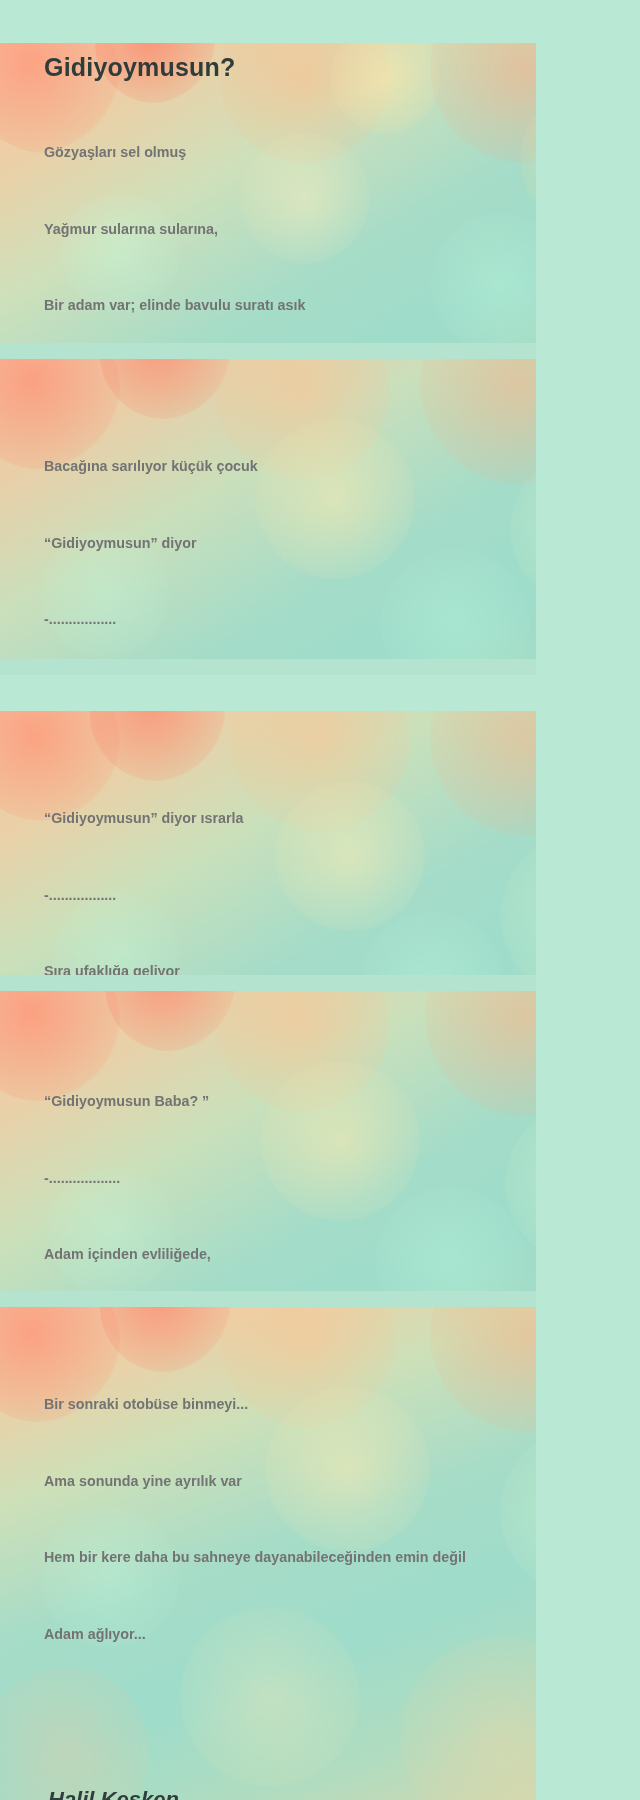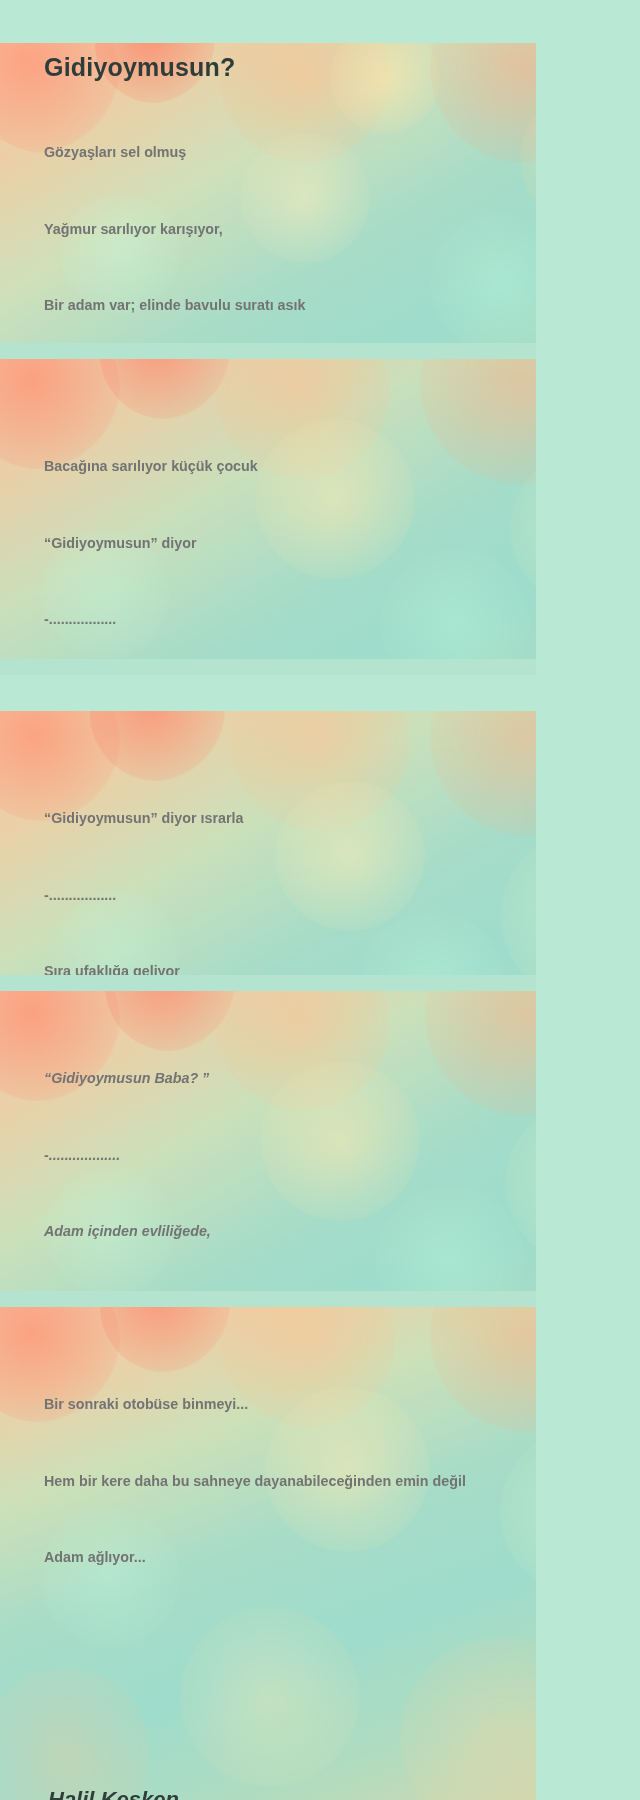--- a/index.html
+++ b/index.html
@@ -94,21 +94,21 @@
     <div class="bokeh" style="left:330px;top:-20px;width:110px;height:110px;background:radial-gradient(circle at 50% 50%, rgba(255,230,170,0.6), rgba(255,230,170,0.12) 70%, rgba(255,230,170,0) 72%);"></div>
     <div class="bokeh" style="left:430px;top:-70px;width:190px;height:190px;background:radial-gradient(circle at 50% 50%, rgba(255,170,130,0.55), rgba(255,170,130,0.12) 70%, rgba(255,170,130,0) 72%);"></div>
     <div class="bokeh" style="left:520px;top:40px;width:150px;height:150px;background:radial-gradient(circle at 50% 50%, rgba(255,225,165,0.5), rgba(255,225,165,0.1) 70%, rgba(255,225,165,0) 72%);"></div>
     <div class="bokeh" style="left:240px;top:90px;width:130px;height:130px;background:radial-gradient(circle at 50% 50%, rgba(255,240,190,0.45), rgba(255,240,190,0.08) 70%, rgba(255,240,190,0) 72%);"></div>
     <div class="bokeh" style="left:60px;top:150px;width:120px;height:120px;background:radial-gradient(circle at 50% 50%, rgba(200,255,225,0.35), rgba(200,255,225,0.07) 70%, rgba(200,255,225,0) 72%);"></div>
     <div class="bokeh" style="left:430px;top:170px;width:140px;height:140px;background:radial-gradient(circle at 50% 50%, rgba(190,250,220,0.35), rgba(190,250,220,0.07) 70%, rgba(190,250,220,0) 72%);"></div>
 
     <div class="title">Gidiyoymusun?</div>
     <div class="stanza" style="top:46px;">
       <span class="ln">Gözyaşları sel olmuş</span>
-      <span class="ln">Yağmur sarılıyor karışıyor,</span>
+      <span class="ln">Yağmur sularına sularına,</span>
       <span class="ln">Bir adam var; elinde bavulu suratı asık</span>
       
       
       
       
       
       
       
     </div>
   </div>
@@ -173,21 +173,21 @@
     <div class="wash" style="background:linear-gradient(150deg,#f3c6a6 0%,#ead0a8 18%,#cbe0ba 38%,#a4dcc9 62%,#9edccb 80%,#a9dcc5 100%);"></div>
     <div class="bokeh" style="left:-40px;top:-50px;width:160px;height:160px;background:radial-gradient(circle at 45% 45%, rgba(255,145,115,0.72), rgba(255,145,115,0.17) 70%, rgba(255,145,115,0) 72%);"></div>
     <div class="bokeh" style="left:105px;top:-70px;width:130px;height:130px;background:radial-gradient(circle at 45% 45%, rgba(255,125,100,0.6), rgba(255,125,100,0.15) 70%, rgba(255,125,100,0) 72%);"></div>
     <div class="bokeh" style="left:215px;top:-55px;width:175px;height:175px;background:radial-gradient(circle at 50% 50%, rgba(255,195,145,0.52), rgba(255,195,145,0.12) 70%, rgba(255,195,145,0) 72%);"></div>
     <div class="bokeh" style="left:425px;top:-75px;width:200px;height:200px;background:radial-gradient(circle at 50% 50%, rgba(255,175,130,0.5), rgba(255,175,130,0.12) 70%, rgba(255,175,130,0) 72%);"></div>
     <div class="bokeh" style="left:260px;top:70px;width:160px;height:160px;background:radial-gradient(circle at 50% 50%, rgba(255,235,175,0.5), rgba(255,235,175,0.1) 70%, rgba(255,235,175,0) 72%);"></div>
     <div class="bokeh" style="left:505px;top:110px;width:165px;height:165px;background:radial-gradient(circle at 50% 50%, rgba(228,250,205,0.4), rgba(228,250,205,0.08) 70%, rgba(228,250,205,0) 72%);"></div>
     <div class="bokeh" style="left:45px;top:175px;width:130px;height:130px;background:radial-gradient(circle at 50% 50%, rgba(195,250,222,0.33), rgba(195,250,222,0.07) 70%, rgba(195,250,222,0) 72%);"></div>
     <div class="bokeh" style="left:375px;top:195px;width:150px;height:150px;background:radial-gradient(circle at 50% 50%, rgba(190,250,220,0.33), rgba(190,250,220,0.07) 70%, rgba(190,250,220,0) 72%);"></div>
 
-    <div class="stanza" style="top:24px;font-style:italic;">
+    <div class="stanza" style="top:47px;">
       <span class="ln">“Gidiyoymusun Baba? ”</span>
       <span class="ln">-..................</span>
       <span class="ln">Adam içinden evliliğede,</span>
       
       
       
       
       
       
       
@@ -204,20 +204,21 @@
     <div class="bokeh" style="left:430px;top:-70px;width:195px;height:195px;background:radial-gradient(circle at 50% 50%, rgba(255,175,130,0.5), rgba(255,175,130,0.12) 70%, rgba(255,175,130,0) 72%);"></div>
     <div class="bokeh" style="left:265px;top:80px;width:165px;height:165px;background:radial-gradient(circle at 50% 50%, rgba(255,236,178,0.5), rgba(255,236,178,0.1) 70%, rgba(255,236,178,0) 72%);"></div>
     <div class="bokeh" style="left:500px;top:120px;width:170px;height:170px;background:radial-gradient(circle at 50% 50%, rgba(228,250,205,0.4), rgba(228,250,205,0.08) 70%, rgba(228,250,205,0) 72%);"></div>
     <div class="bokeh" style="left:40px;top:200px;width:140px;height:140px;background:radial-gradient(circle at 50% 50%, rgba(195,250,222,0.33), rgba(195,250,222,0.07) 70%, rgba(195,250,222,0) 72%);"></div>
     <div class="bokeh" style="left:180px;top:300px;width:180px;height:180px;background:radial-gradient(circle at 50% 50%, rgba(255,235,180,0.35), rgba(255,235,180,0.08) 70%, rgba(255,235,180,0) 72%);"></div>
     <div class="bokeh" style="left:400px;top:330px;width:200px;height:200px;background:radial-gradient(circle at 50% 50%, rgba(240,215,165,0.4), rgba(240,215,165,0.1) 70%, rgba(240,215,165,0) 72%);"></div>
     <div class="bokeh" style="left:-20px;top:360px;width:170px;height:170px;background:radial-gradient(circle at 50% 50%, rgba(235,205,160,0.4), rgba(235,205,160,0.1) 70%, rgba(235,205,160,0) 72%);"></div>
 
     <div class="stanza" style="top:34px;">
       <span class="ln">Bir sonraki otobüse binmeyi...</span>
+      <span class="ln">Ama sonunda yine ayrılık var</span>
       <span class="ln">Hem bir kere daha bu sahneye dayanabileceğinden emin değil</span>
       <span class="ln">Adam ağlıyor...</span>
     </div>
 
     <div class="author">Halil Kesken</div>
   </div>
 
 </div>
 
 </body></html>

